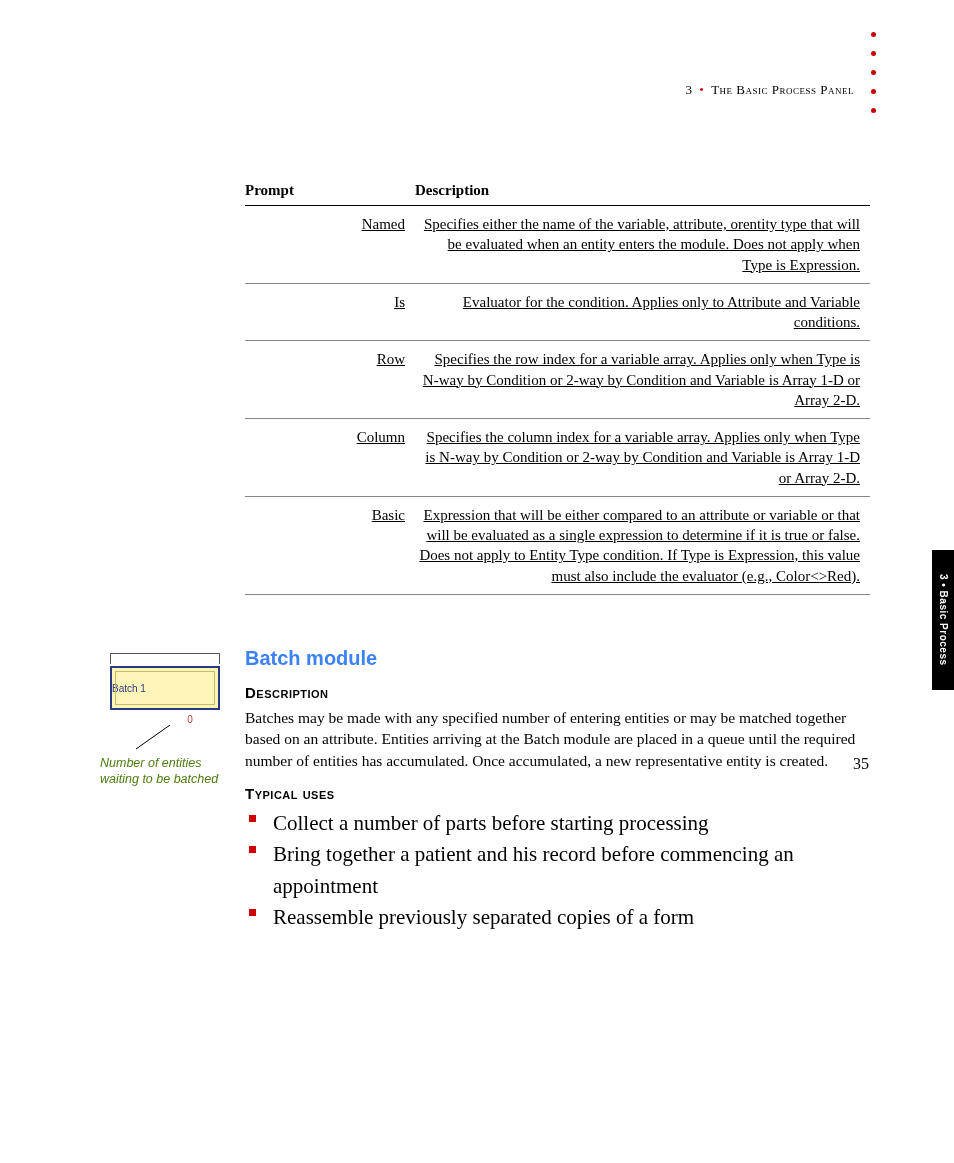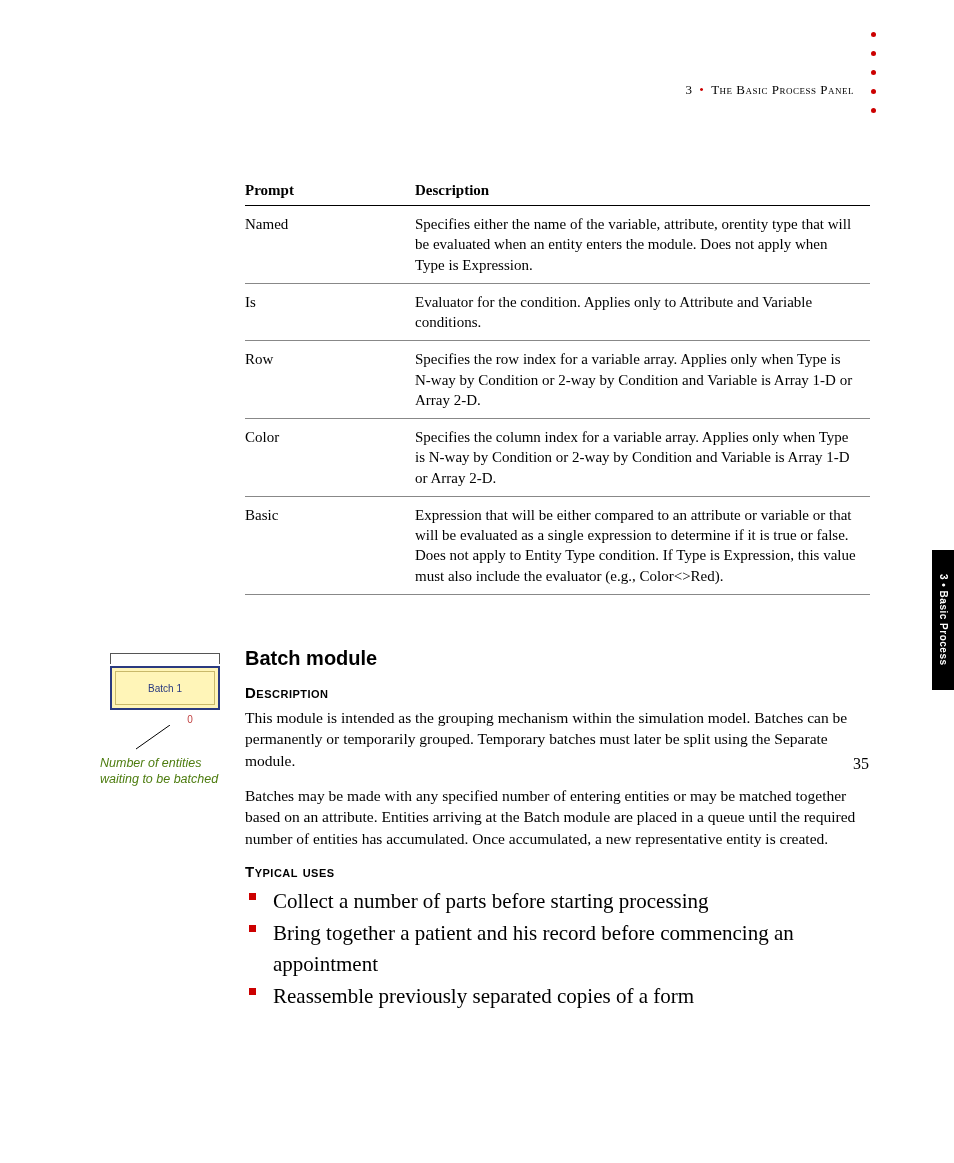--- a/index.html
+++ b/index.html
@@ -80,35 +80,36 @@
     font-size: 15px;
   }
   table.prompt-table th {
     text-align: left;
     font-weight: bold;
     padding: 6px 10px 6px 0;
     border-bottom: 1px solid #000;
     vertical-align: top;
   }
   table.prompt-table td {
-    text-align: left;
+    text-align: right;
     padding: 8px 10px 8px 0;
     border-bottom: 1px solid #888;
     vertical-align: top;
     line-height: 1.35;
+    text-decoration: underline;
   }
   table.prompt-table tr:last-child td {
     border-bottom: 1px solid #888;
   }
   table.prompt-table col.c1 { width: 170px; }
   h2.section-title {
     font-family: Arial, Helvetica, sans-serif;
     font-weight: bold;
     font-size: 20px;
-    color: #000000;
+    color: #3b82f6;
     margin: 52px 0 10px 0;
   }
   h3.subsection {
     font-family: Arial, Helvetica, sans-serif;
     font-variant: small-caps;
     font-weight: bold;
     font-size: 15px;
     letter-spacing: 0.5px;
     margin: 14px 0 6px 0;
     color: #000;
@@ -152,21 +153,20 @@
     border-right: 1px solid #555;
     margin: 0 10px 2px 10px;
   }
   .margin-figure .batchbox {
     margin: 0 10px;
     border: 2px solid #2a3a80;
     background: #fff5b8;
     height: 40px;
     display: flex;
     align-items: center;
-    justify-content: center;
     font-size: 10px;
     color: #2a3a80;
     position: relative;
   }
   .margin-figure .batchbox::after {
     content: "";
     position: absolute;
     inset: 3px;
     border: 1px solid #c9b96a;
     pointer-events: none;
@@ -239,34 +239,33 @@
         </tr>
         <tr>
           <td>Is</td>
           <td>Evaluator for the condition. Applies only to Attribute and Variable conditions.</td>
         </tr>
         <tr>
           <td>Row</td>
           <td>Specifies the row index for a variable array. Applies only when Type is N-way by Condition or 2-way by Condition and Variable is Array 1-D or Array 2-D.</td>
         </tr>
         <tr>
-          <td>Color</td>
+          <td>Column</td>
           <td>Specifies the column index for a variable array. Applies only when Type is N-way by Condition or 2-way by Condition and Variable is Array 1-D or Array 2-D.</td>
         </tr>
         <tr>
           <td>Basic</td>
           <td>Expression that will be either compared to an attribute or variable or that will be evaluated as a single expression to determine if it is true or false. Does not apply to Entity Type condition. If Type is Expression, this value must also include the evaluator (e.g., Color&lt;&gt;Red).</td>
         </tr>
       </tbody>
     </table>
 
     <h2 class="section-title">Batch module</h2>
 
     <h3 class="subsection">Description</h3>
-    <p class="body">This module is intended as the grouping mechanism within the simulation model. Batches can be permanently or temporarily grouped. Temporary batches must later be split using the Separate module.</p>
     <p class="body">Batches may be made with any specified number of entering entities or may be matched together based on an attribute. Entities arriving at the Batch module are placed in a queue until the required number of entities has accumulated. Once accumulated, a new representative entity is created.</p>
 
     <h3 class="subsection">Typical uses</h3>
     <ul class="uses">
       <li>Collect a number of parts before starting processing</li>
       <li>Bring together a patient and his record before commencing an appointment</li>
       <li>Reassemble previously separated copies of a form</li>
     </ul>
 
   </div>

